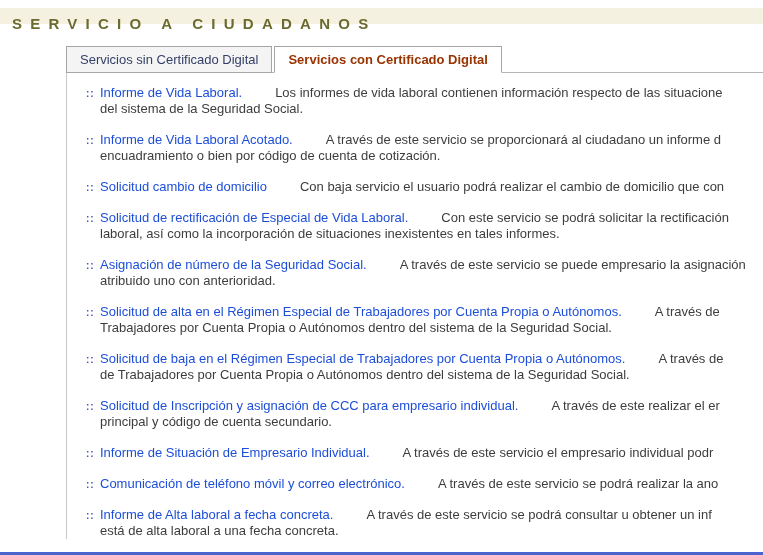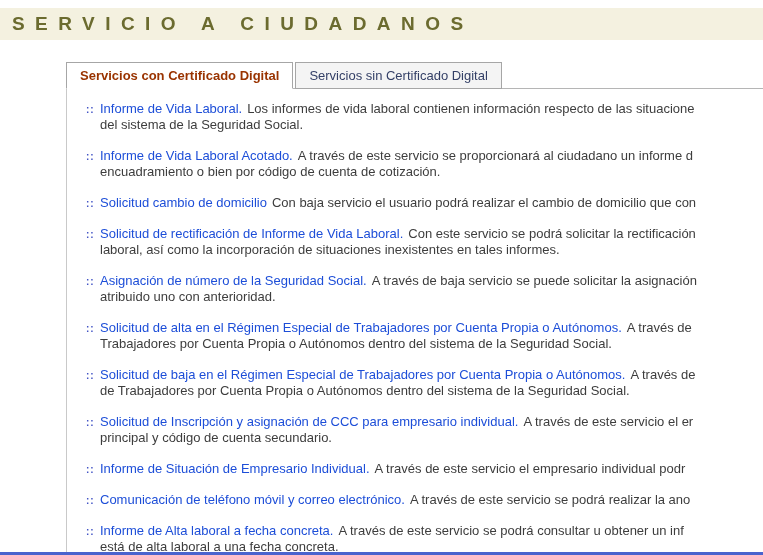--- a/index.html
+++ b/index.html
@@ -3,22 +3,22 @@
 <meta charset="utf-8">
 <style>
   * { box-sizing: border-box; }
   html, body { margin:0; padding:0; background:#ffffff; }
   body {
     width:763px; height:555px; overflow:hidden; position:relative;
     font-family:"Liberation Sans", sans-serif; font-size:13px;
   }
   .topstrip { height:8px; background:#ffffff; }
   .band {
-    height:32px; background:#f4f1e0; color:#6b6b2f;
-    font-weight:bold; font-size:19px; letter-spacing:0.55em;
+    height:16px; background:#f4f1e0; color:#6b6b2f;
+    font-weight:bold; font-size:15px; letter-spacing:0.55em;
     line-height:32px; padding-left:12px; white-space:nowrap;
   }
   .tabs {
     margin:22px 0 0 66px; display:flex; position:relative; z-index:2;
   }
   .tab {
     border:1px solid #a6a6a6; background:#f4f4f4; color:#333f66;
     padding:5px 13px; margin-right:2px; white-space:nowrap; cursor:pointer;
   }
   .tab.active {
@@ -33,39 +33,39 @@
   ul.services { list-style:none; margin:0; padding:0; }
   li.item {
     position:relative; padding-left:33px; margin-bottom:15px;
     line-height:16px; white-space:nowrap; color:#3d3d3d;
   }
   .bullet {
     position:absolute; left:19px; top:1px; color:#4254c5;
     font-size:10px; font-weight:bold; letter-spacing:1px;
   }
   .lnk { color:#1d4ed8; text-decoration:none; margin-right:5px; cursor:pointer; }
-  .desc { color:#3d3d3d; }
+  .desc { color:#3d3d3d;margin-left:28px; }
   .line2 { color:#3d3d3d; white-space:nowrap; }
   .bottombar {
     position:absolute; left:0; bottom:0; width:763px; height:3px;
     background:#4a63ce; z-index:5;
   }
 </style>
 </head>
 <body>
 
 <div class="topstrip"></div>
 
 <div class="band">
   <span>SERVICIO A CIUDADANOS</span>
 </div>
 
 <div class="tabs">
+  <div class="tab">Servicios sin Certificado Digital</div>
   <div class="tab active">Servicios con Certificado Digital</div>
-  <div class="tab">Servicios sin Certificado Digital</div>
 </div>
 
 <div class="panel">
   <ul class="services">
 
     <li class="item">
       <span class="bullet">::</span>
       <a class="lnk">Informe de Vida Laboral.</a><span class="desc">Los informes de vida laboral contienen información respecto de las situacione</span>
       <div class="line2">del sistema de la Seguridad Social.</div>
     </li>
@@ -77,45 +77,45 @@
     </li>
 
     <li class="item">
       <span class="bullet">::</span>
       <a class="lnk">Solicitud cambio de domicilio</a><span class="desc">Con baja servicio el usuario podrá realizar el cambio de domicilio que con</span>
       <div class="line2"></div>
     </li>
 
     <li class="item">
       <span class="bullet">::</span>
-      <a class="lnk">Solicitud de rectificación de Informe de Vida Laboral.</a><span class="desc">Con este servicio se podrá solicitar la rectificación</span>
+      <a class="lnk">Solicitud de rectificación de Especial de Vida Laboral.</a><span class="desc">Con este servicio se podrá solicitar la rectificación</span>
       <div class="line2">laboral, así como la incorporación de situaciones inexistentes en tales informes.</div>
     </li>
 
     <li class="item">
       <span class="bullet">::</span>
-      <a class="lnk">Asignación de número de la Seguridad Social.</a><span class="desc">A través de baja servicio se puede solicitar la asignación</span>
+      <a class="lnk">Asignación de número de la Seguridad Social.</a><span class="desc">A través de este servicio se puede empresario la asignación</span>
       <div class="line2">atribuido uno con anterioridad.</div>
     </li>
 
     <li class="item">
       <span class="bullet">::</span>
       <a class="lnk">Solicitud de alta en el Régimen Especial de Trabajadores por Cuenta Propia o Autónomos.</a><span class="desc">A través de</span>
       <div class="line2">Trabajadores por Cuenta Propia o Autónomos dentro del sistema de la Seguridad Social.</div>
     </li>
 
     <li class="item">
       <span class="bullet">::</span>
       <a class="lnk">Solicitud de baja en el Régimen Especial de Trabajadores por Cuenta Propia o Autónomos.</a><span class="desc">A través de</span>
       <div class="line2">de Trabajadores por Cuenta Propia o Autónomos dentro del sistema de la Seguridad Social.</div>
     </li>
 
     <li class="item">
       <span class="bullet">::</span>
-      <a class="lnk">Solicitud de Inscripción y asignación de CCC para empresario individual.</a><span class="desc">A través de este servicio el er</span>
+      <a class="lnk">Solicitud de Inscripción y asignación de CCC para empresario individual.</a><span class="desc">A través de este realizar el er</span>
       <div class="line2">principal y código de cuenta secundario.</div>
     </li>
 
     <li class="item">
       <span class="bullet">::</span>
       <a class="lnk">Informe de Situación de Empresario Individual.</a><span class="desc">A través de este servicio el empresario individual podr</span>
       <div class="line2"></div>
     </li>
 
     <li class="item">

